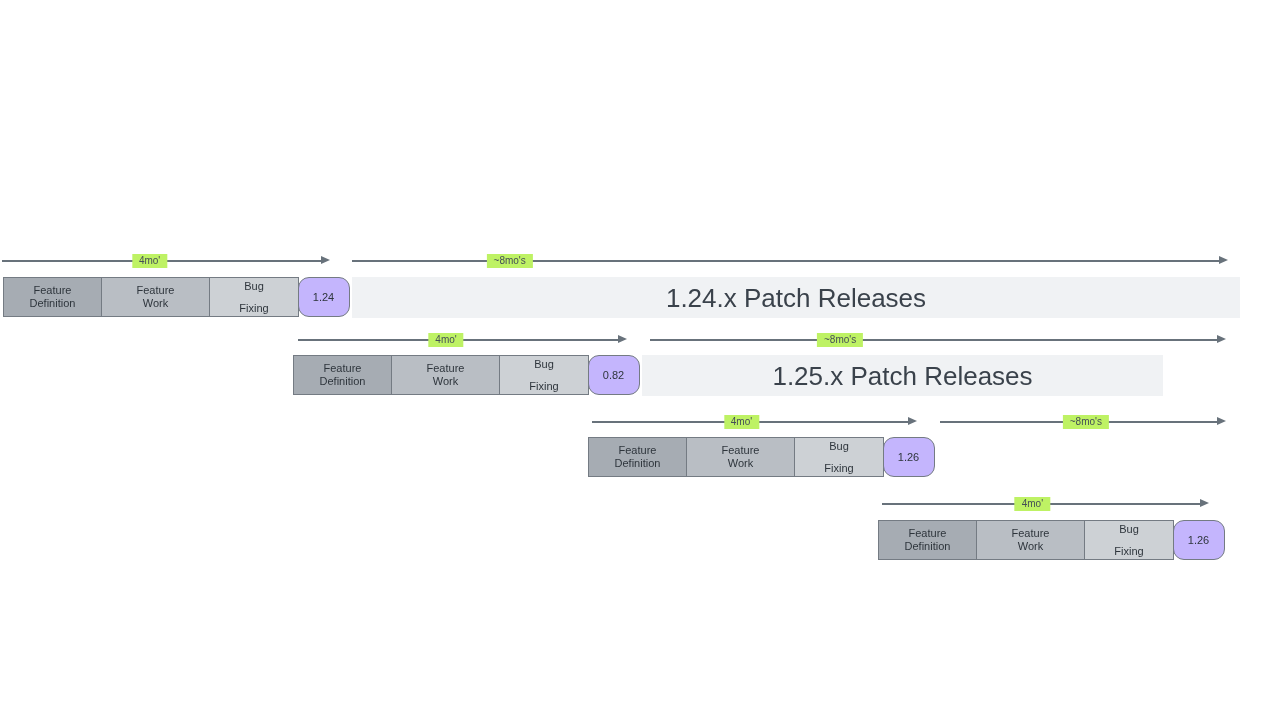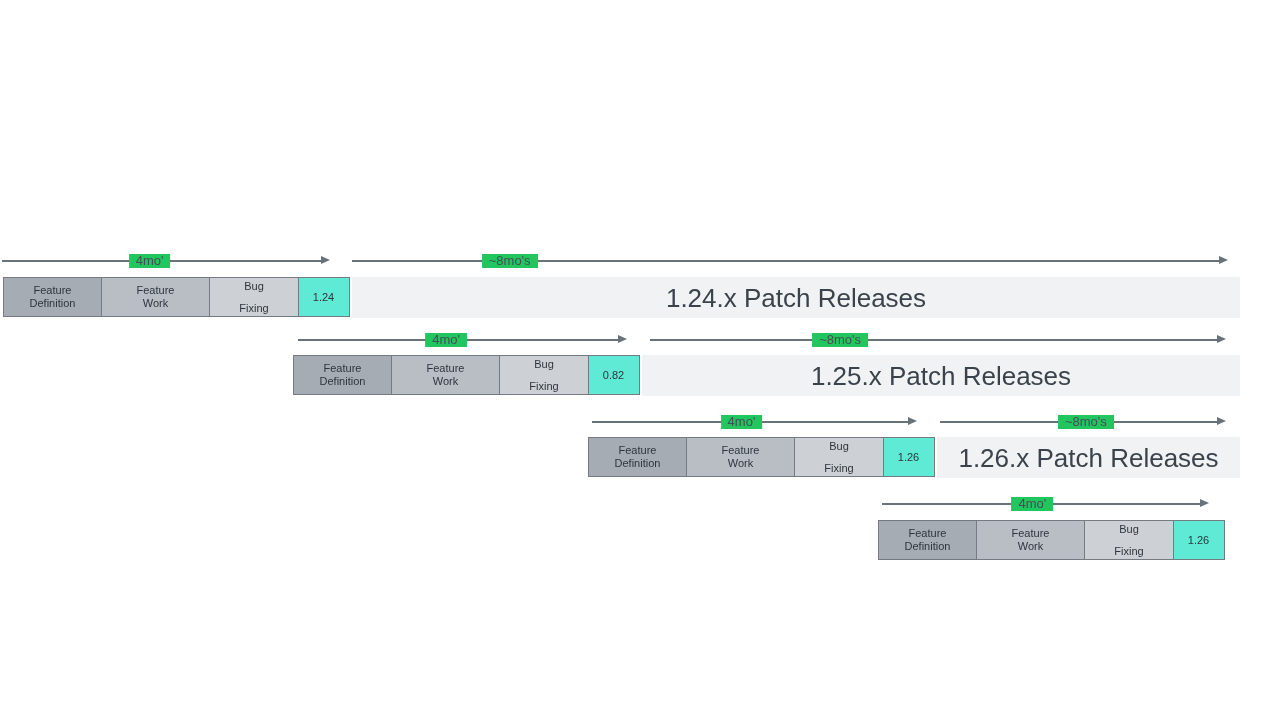--- a/index.html
+++ b/index.html
@@ -18,22 +18,22 @@
     background:#68727b;
   }
   .arrow .head {
     position:absolute; right:0; top:3px; width:0; height:0;
     border-left:9px solid #68727b;
     border-top:4.5px solid transparent;
     border-bottom:4.5px solid transparent;
   }
   .arrow .lbl {
     position:absolute; top:1px; transform:translateX(-50%);
-    background:#22c55e; padding:0 7px;
-    font-size:13px; line-height:14px; color:#454e57;
+    background:#bef264; padding:0 7px;
+    font-size:10px; line-height:14px; color:#454e57;
     white-space:nowrap;
   }
   
 
   .a1d { left:2px;   top:253px; width:328px; }
   .a1p { left:352px; top:253px; width:876px; }
   .a2d { left:298px; top:332px; width:329px; }
   .a2p { left:650px; top:332px; width:576px; }
   .a3d { left:592px; top:414px; width:325px; }
   .a3p { left:940px; top:414px; width:286px; }
@@ -56,39 +56,39 @@
     display:flex; flex-direction:column;
     justify-content:center; align-items:center;
     text-align:center;
     font-size:11px; line-height:13px; color:#2e353c;
   }
   .phase:first-child { margin-left:0; }
   .phase span { display:block; }
   .phase.fd  { width:99px;  background:#a6acb3; }
   .phase.fw  { width:110px; background:#b9bec4; }
   .phase.bf  { width:90px;  background:#cdd1d5;gap:9px; }
-  .phase.ver { width:52px;  background:#5eead4; }
+  .phase.ver { width:52px;  background:#c4b5fd;border-radius:11px; }
 
   .b1 { left:3px;   top:277px; }
   .b2 { left:293px; top:355px; }
   .b3 { left:588px; top:437px; }
   .b4 { left:878px; top:520px; }
 
   
   .patch {
     position:absolute; height:41px;
     background:#f0f2f4;
     display:flex; align-items:center; justify-content:center;
   }
   .patch span {
     font-size:26px; line-height:26px; color:#3a424b;
     white-space:nowrap;
   }
   .p1 { left:352px; top:277px; width:888px; }
-  .p2 { left:642px; top:355px; width:598px; }
+  .p2 { left:642px; top:355px; width:521px; }
   .p3 { left:937px; top:437px; width:303px; }
 </style>
 </head>
 <body>
 
 <div class="canvas">
 
   <div class="arrow a1d">
     <span class="line"></span>
     <span class="head"></span>
@@ -165,23 +165,20 @@
     <div class="phase fw">
       <span>Feature</span>
       <span>Work</span>
     </div>
     <div class="phase bf">
       <span>Bug</span>
       <span>Fixing</span>
     </div>
     <div class="phase ver">1.26</div>
   </div>
-  <div class="patch p3">
-    <span>1.26.x Patch Releases</span>
-  </div>
 
   <div class="arrow a4d">
     <span class="line"></span>
     <span class="head"></span>
     <span class="lbl">4mo'</span>
   </div>
   <div class="phases b4">
     <div class="phase fd">
       <span>Feature</span>
       <span>Definition</span>

